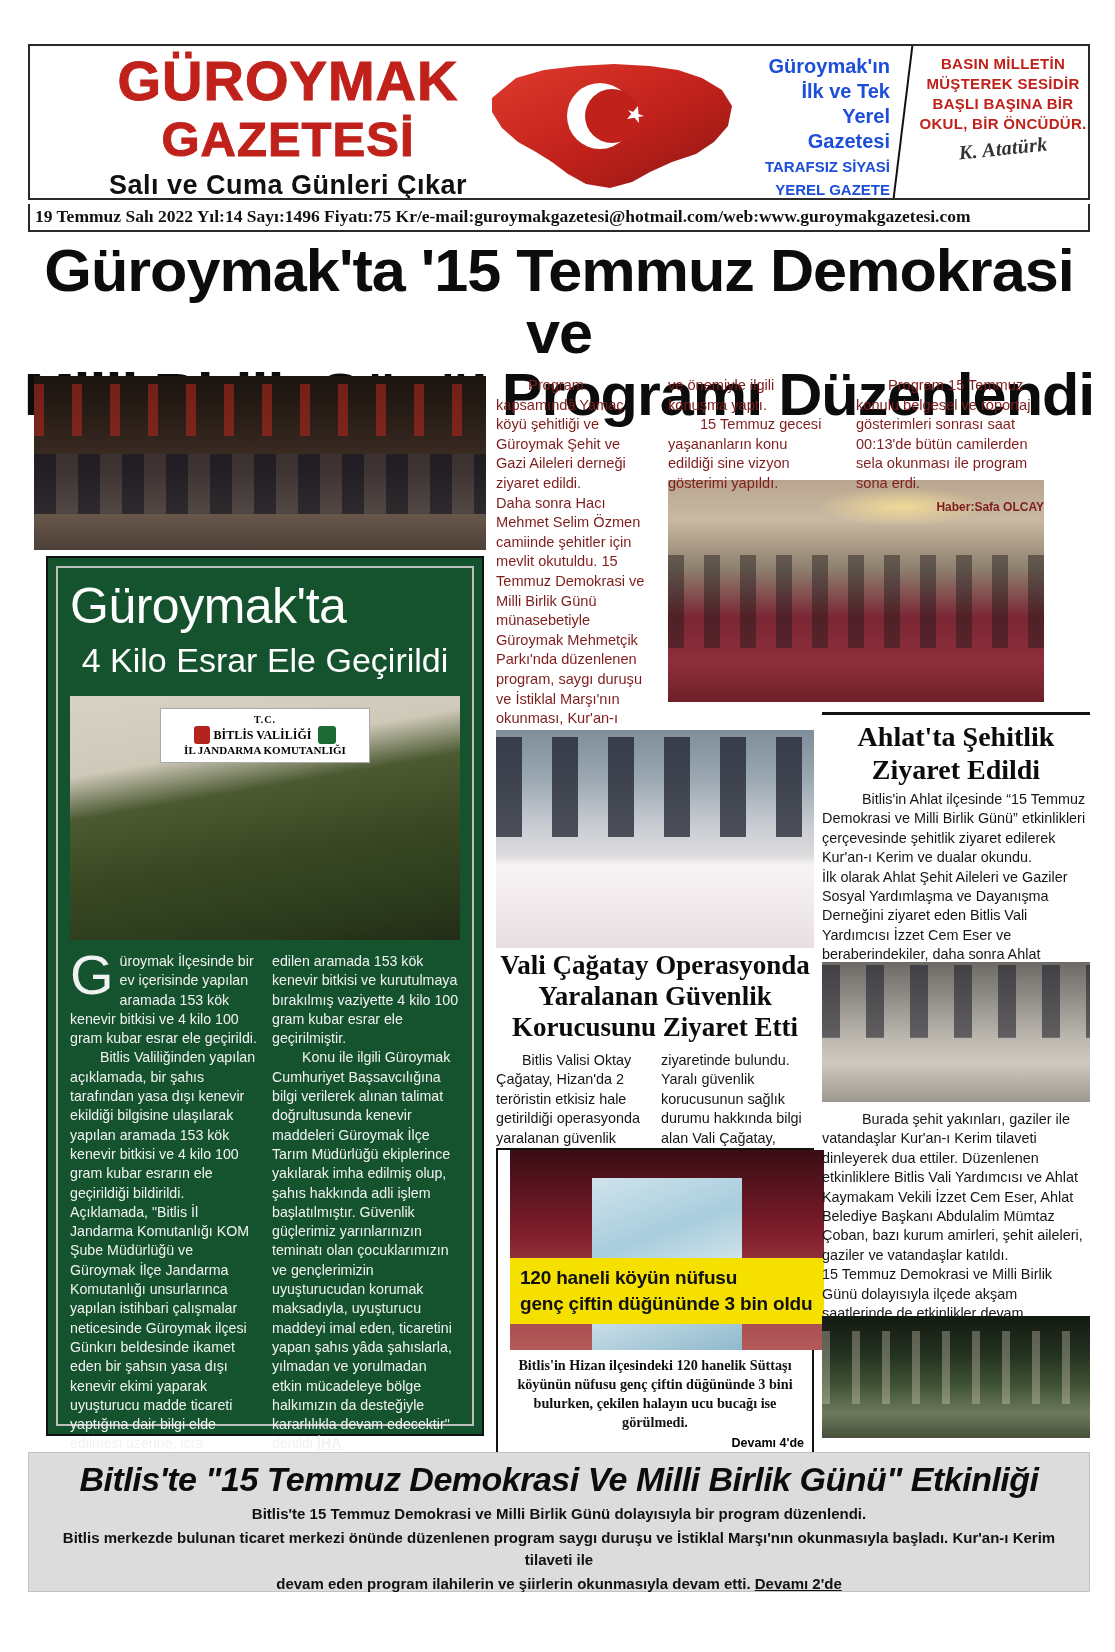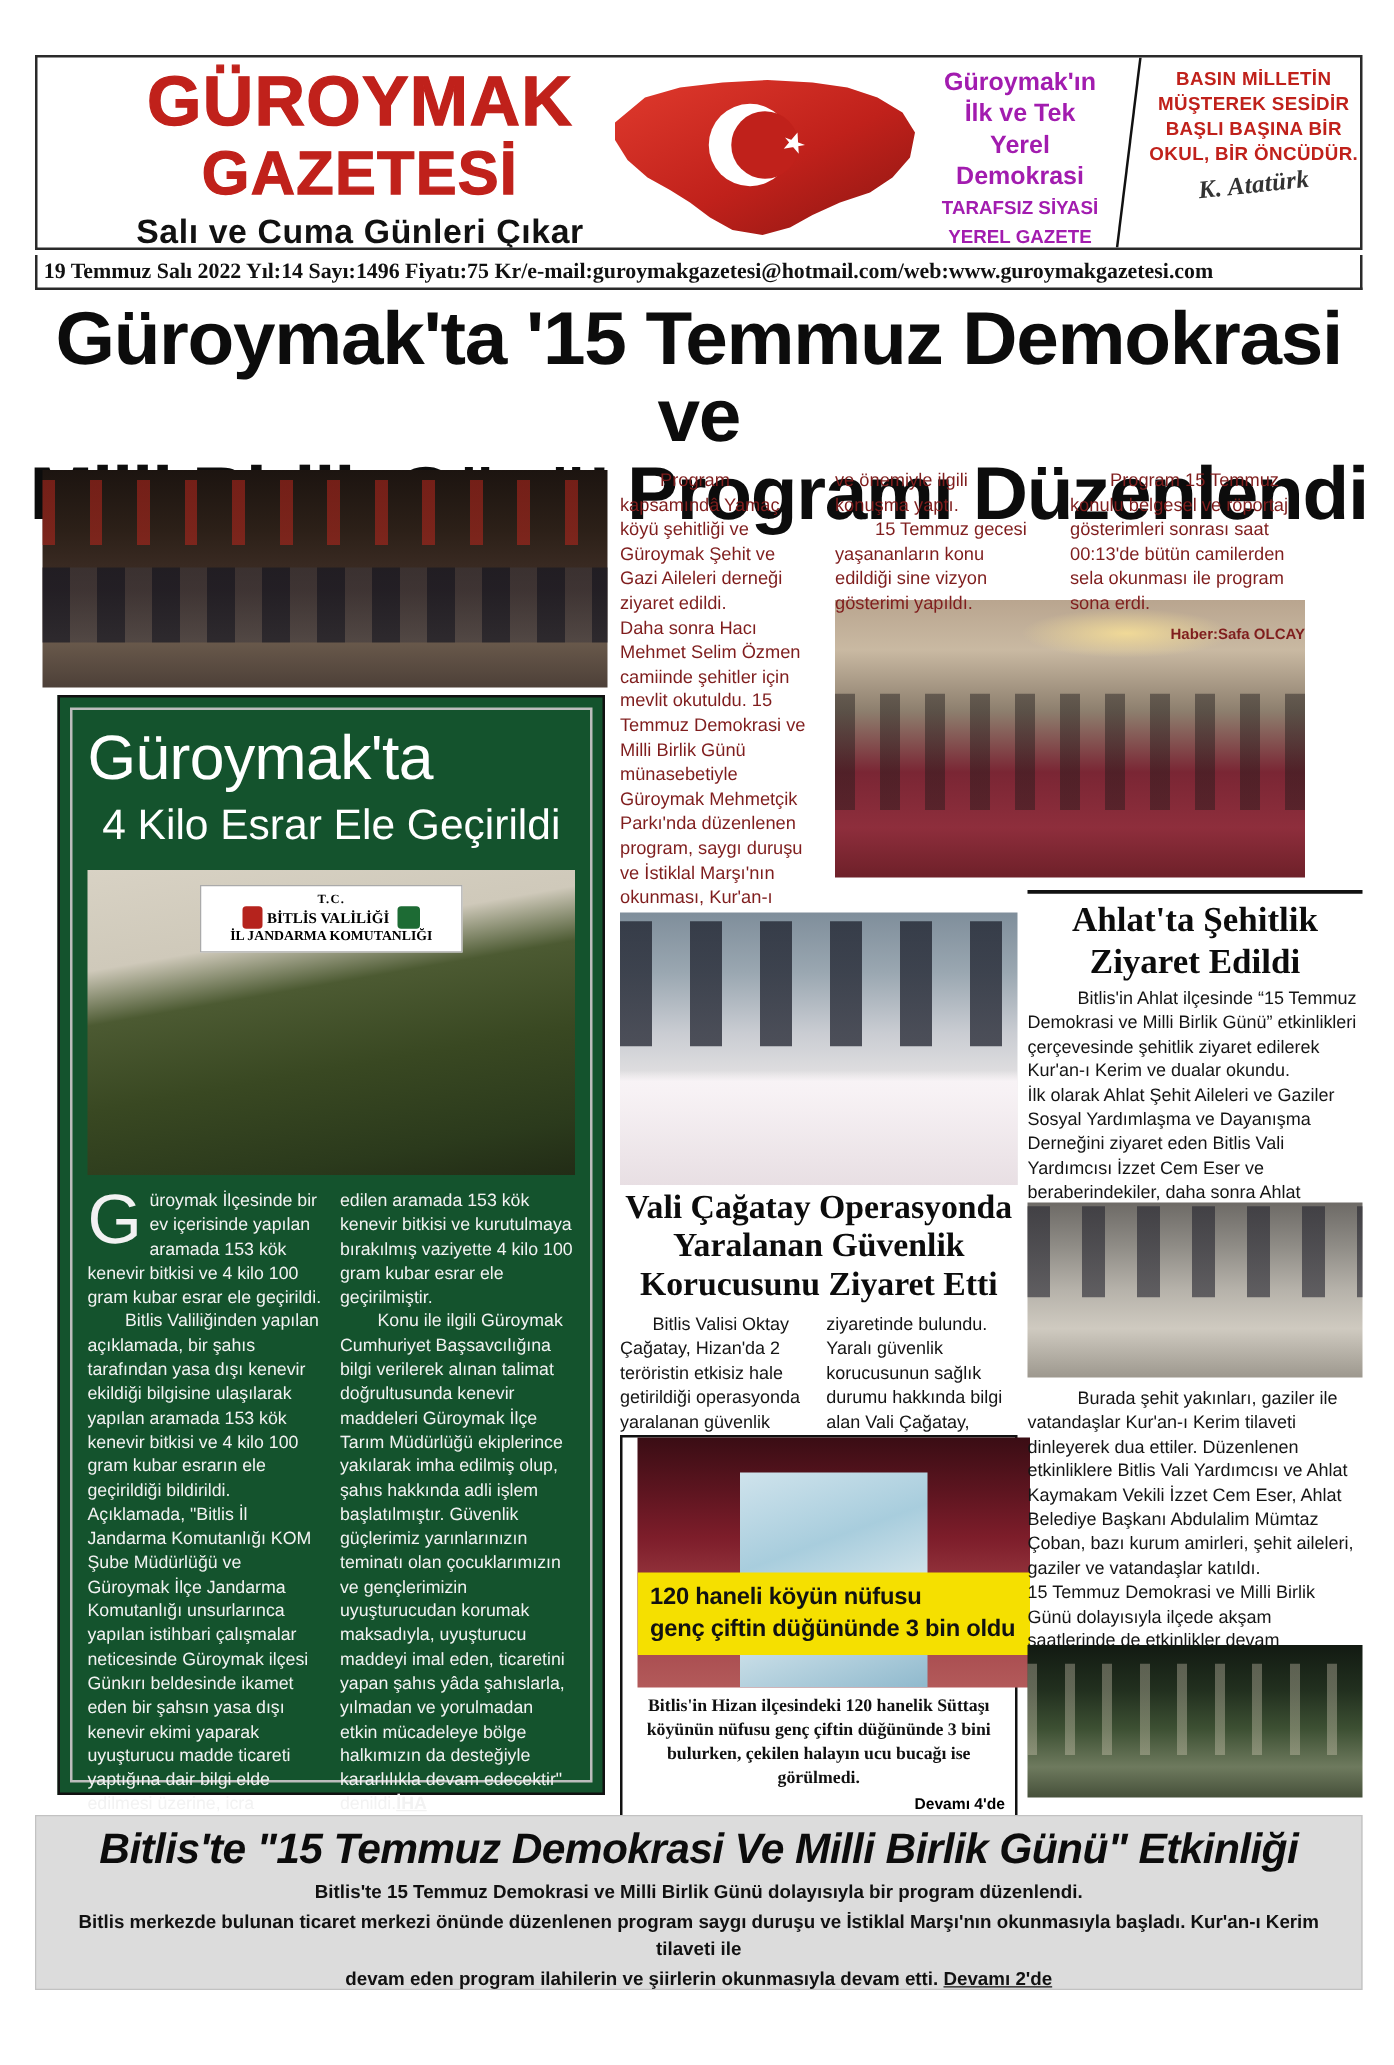--- a/index.html
+++ b/index.html
@@ -27,22 +27,22 @@
   .mast-line1 { font-size: 56px; line-height: 58px; }
   .mast-line2 { font-size: 49px; line-height: 58px; }
   .mast-sub {
     font-size: 27px; font-weight: 700; color: #111; letter-spacing: .5px;
     margin-top: 2px;
   }
   .flag-shape {
     position: absolute; left: 452px; top: 4px; width: 260px; height: 148px;
   }
   .mast-slogan {
-    position: absolute; left: 712px; top: 8px; width: 148px; text-align: center;
-    color: #a21caf; font-weight: 800;
+    position: absolute; left: 712px; top: 8px; width: 148px; text-align: right;
+    color: #1d4ed8; font-weight: 800;
   }
   .mast-slogan .big { font-size: 20px; line-height: 25px; }
   .mast-slogan .small { font-size: 15px; line-height: 20px; margin-top: 3px; }
   .mast-divider {
     position: absolute; left: 872px; top: 0; width: 2px; height: 152px; background:#111;
     transform: skewX(-7deg);
   }
   .mast-quote {
     position: absolute; left: 888px; top: 8px; width: 170px; text-align: center;
     color: #c0211b; font-weight: 800; font-size: 15px; line-height: 20px;
@@ -262,21 +262,21 @@
       <path fill="url(#tg)" d="M10,48 L34,28 L62,20 L96,16 L132,14 L168,16 L196,20 L220,28 L240,40 L250,56 L246,76 L232,92 L214,104 L190,112 L168,122 L150,132 L128,138 L104,134 L86,124 L70,112 L54,102 L36,92 L20,78 L10,62 Z"></path>
       <circle cx="118" cy="66" r="33" fill="#ffffff"></circle>
       <circle cx="130" cy="66" r="27" fill="#c0211b"></circle>
       <path fill="#ffffff" d="M162,66 l-16,-6 l11,13 l-1,-17 l-11,13 l17,-3 Z"></path>
     </svg>
 
     <div class="mast-slogan">
       <div class="big">Güroymak'ın</div>
       <div class="big">İlk ve Tek</div>
       <div class="big">Yerel</div>
-      <div class="big">Demokrasi</div>
+      <div class="big">Gazetesi</div>
       <div class="small">TARAFSIZ SİYASİ</div>
       <div class="small">YEREL GAZETE</div>
     </div>
 
     <div class="mast-divider"></div>
 
     <div class="mast-quote">
       <span>BASIN MİLLETİN MÜŞTEREK SESİDİR BAŞLI BAŞINA BİR OKUL, BİR ÖNCÜDÜR.</span>
       <div class="signature">K. Atatürk</div>
     </div>

